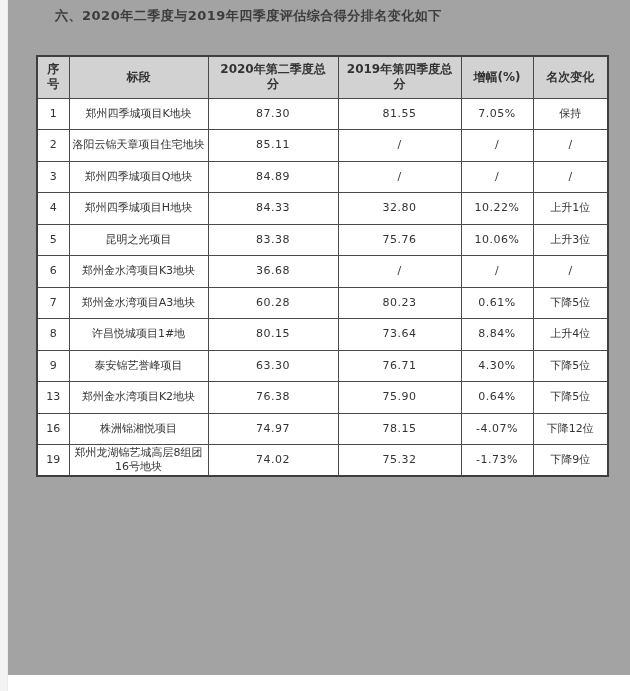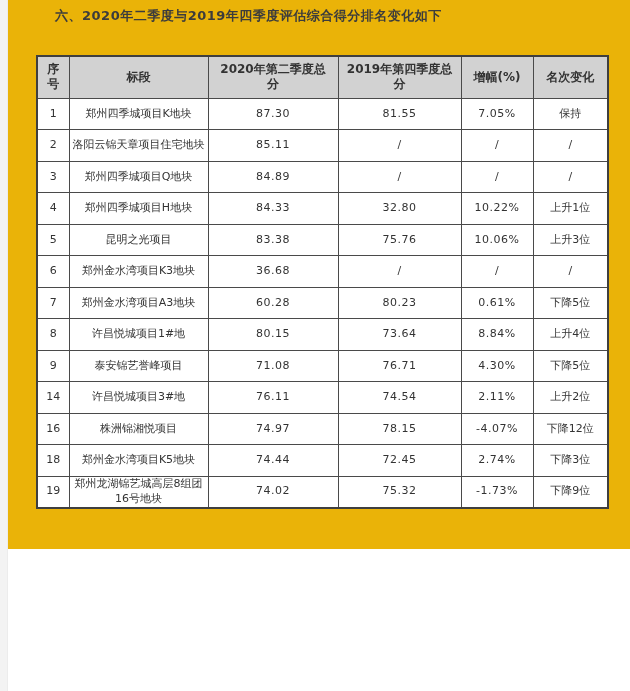--- a/index.html
+++ b/index.html
@@ -2,21 +2,21 @@
 <html><head>
 <meta charset="utf-8">
 <style>
   * { box-sizing: border-box; margin: 0; padding: 0; }
   html, body {
     width: 630px; height: 691px;
     overflow: hidden;
     background: #ffffff;
     font-family: "DejaVu Sans", "Liberation Sans", sans-serif;
   }
-  .page { position: relative; width: 630px; height: 549px; background:#eab308; }
+  .page { position: relative; width: 630px; height: 675px; background:#a3a3a3; }
   .left-strip {
     position: absolute; left: 0; top: 0;
     width: 8px; height: 691px;
     background: #f3f3f3;
     border-right: 1px solid #ececec;
   }
   .title {
     position: absolute;
     left: 55px; top: 7px;
     font-size: 13px;
@@ -152,48 +152,40 @@
           <td>8</td>
           <td>许昌悦城项目1#地</td>
           <td>80.15</td>
           <td>73.64</td>
           <td>8.84%</td>
           <td>上升4位</td>
         </tr>
         <tr>
           <td>9</td>
           <td>泰安锦艺誉峰项目</td>
-          <td>71.08</td>
+          <td>63.30</td>
           <td>76.71</td>
           <td>4.30%</td>
           <td>下降5位</td>
         </tr>
         <tr>
-          <td>14</td>
-          <td>许昌悦城项目3#地</td>
-          <td>76.11</td>
-          <td>74.54</td>
-          <td>2.11%</td>
-          <td>上升2位</td>
+          <td>13</td>
+          <td>郑州金水湾项目K2地块</td>
+          <td>76.38</td>
+          <td>75.90</td>
+          <td>0.64%</td>
+          <td>下降5位</td>
         </tr>
         <tr>
           <td>16</td>
           <td>株洲锦湘悦项目</td>
           <td>74.97</td>
           <td>78.15</td>
           <td>-4.07%</td>
           <td>下降12位</td>
-        </tr>
-        <tr>
-          <td>18</td>
-          <td>郑州金水湾项目K5地块</td>
-          <td>74.44</td>
-          <td>72.45</td>
-          <td>2.74%</td>
-          <td>下降3位</td>
         </tr>
         <tr>
           <td>19</td>
           <td>郑州龙湖锦艺城高层8组团16号地块</td>
           <td>74.02</td>
           <td>75.32</td>
           <td>-1.73%</td>
           <td>下降9位</td>
         </tr>
       </tbody>

